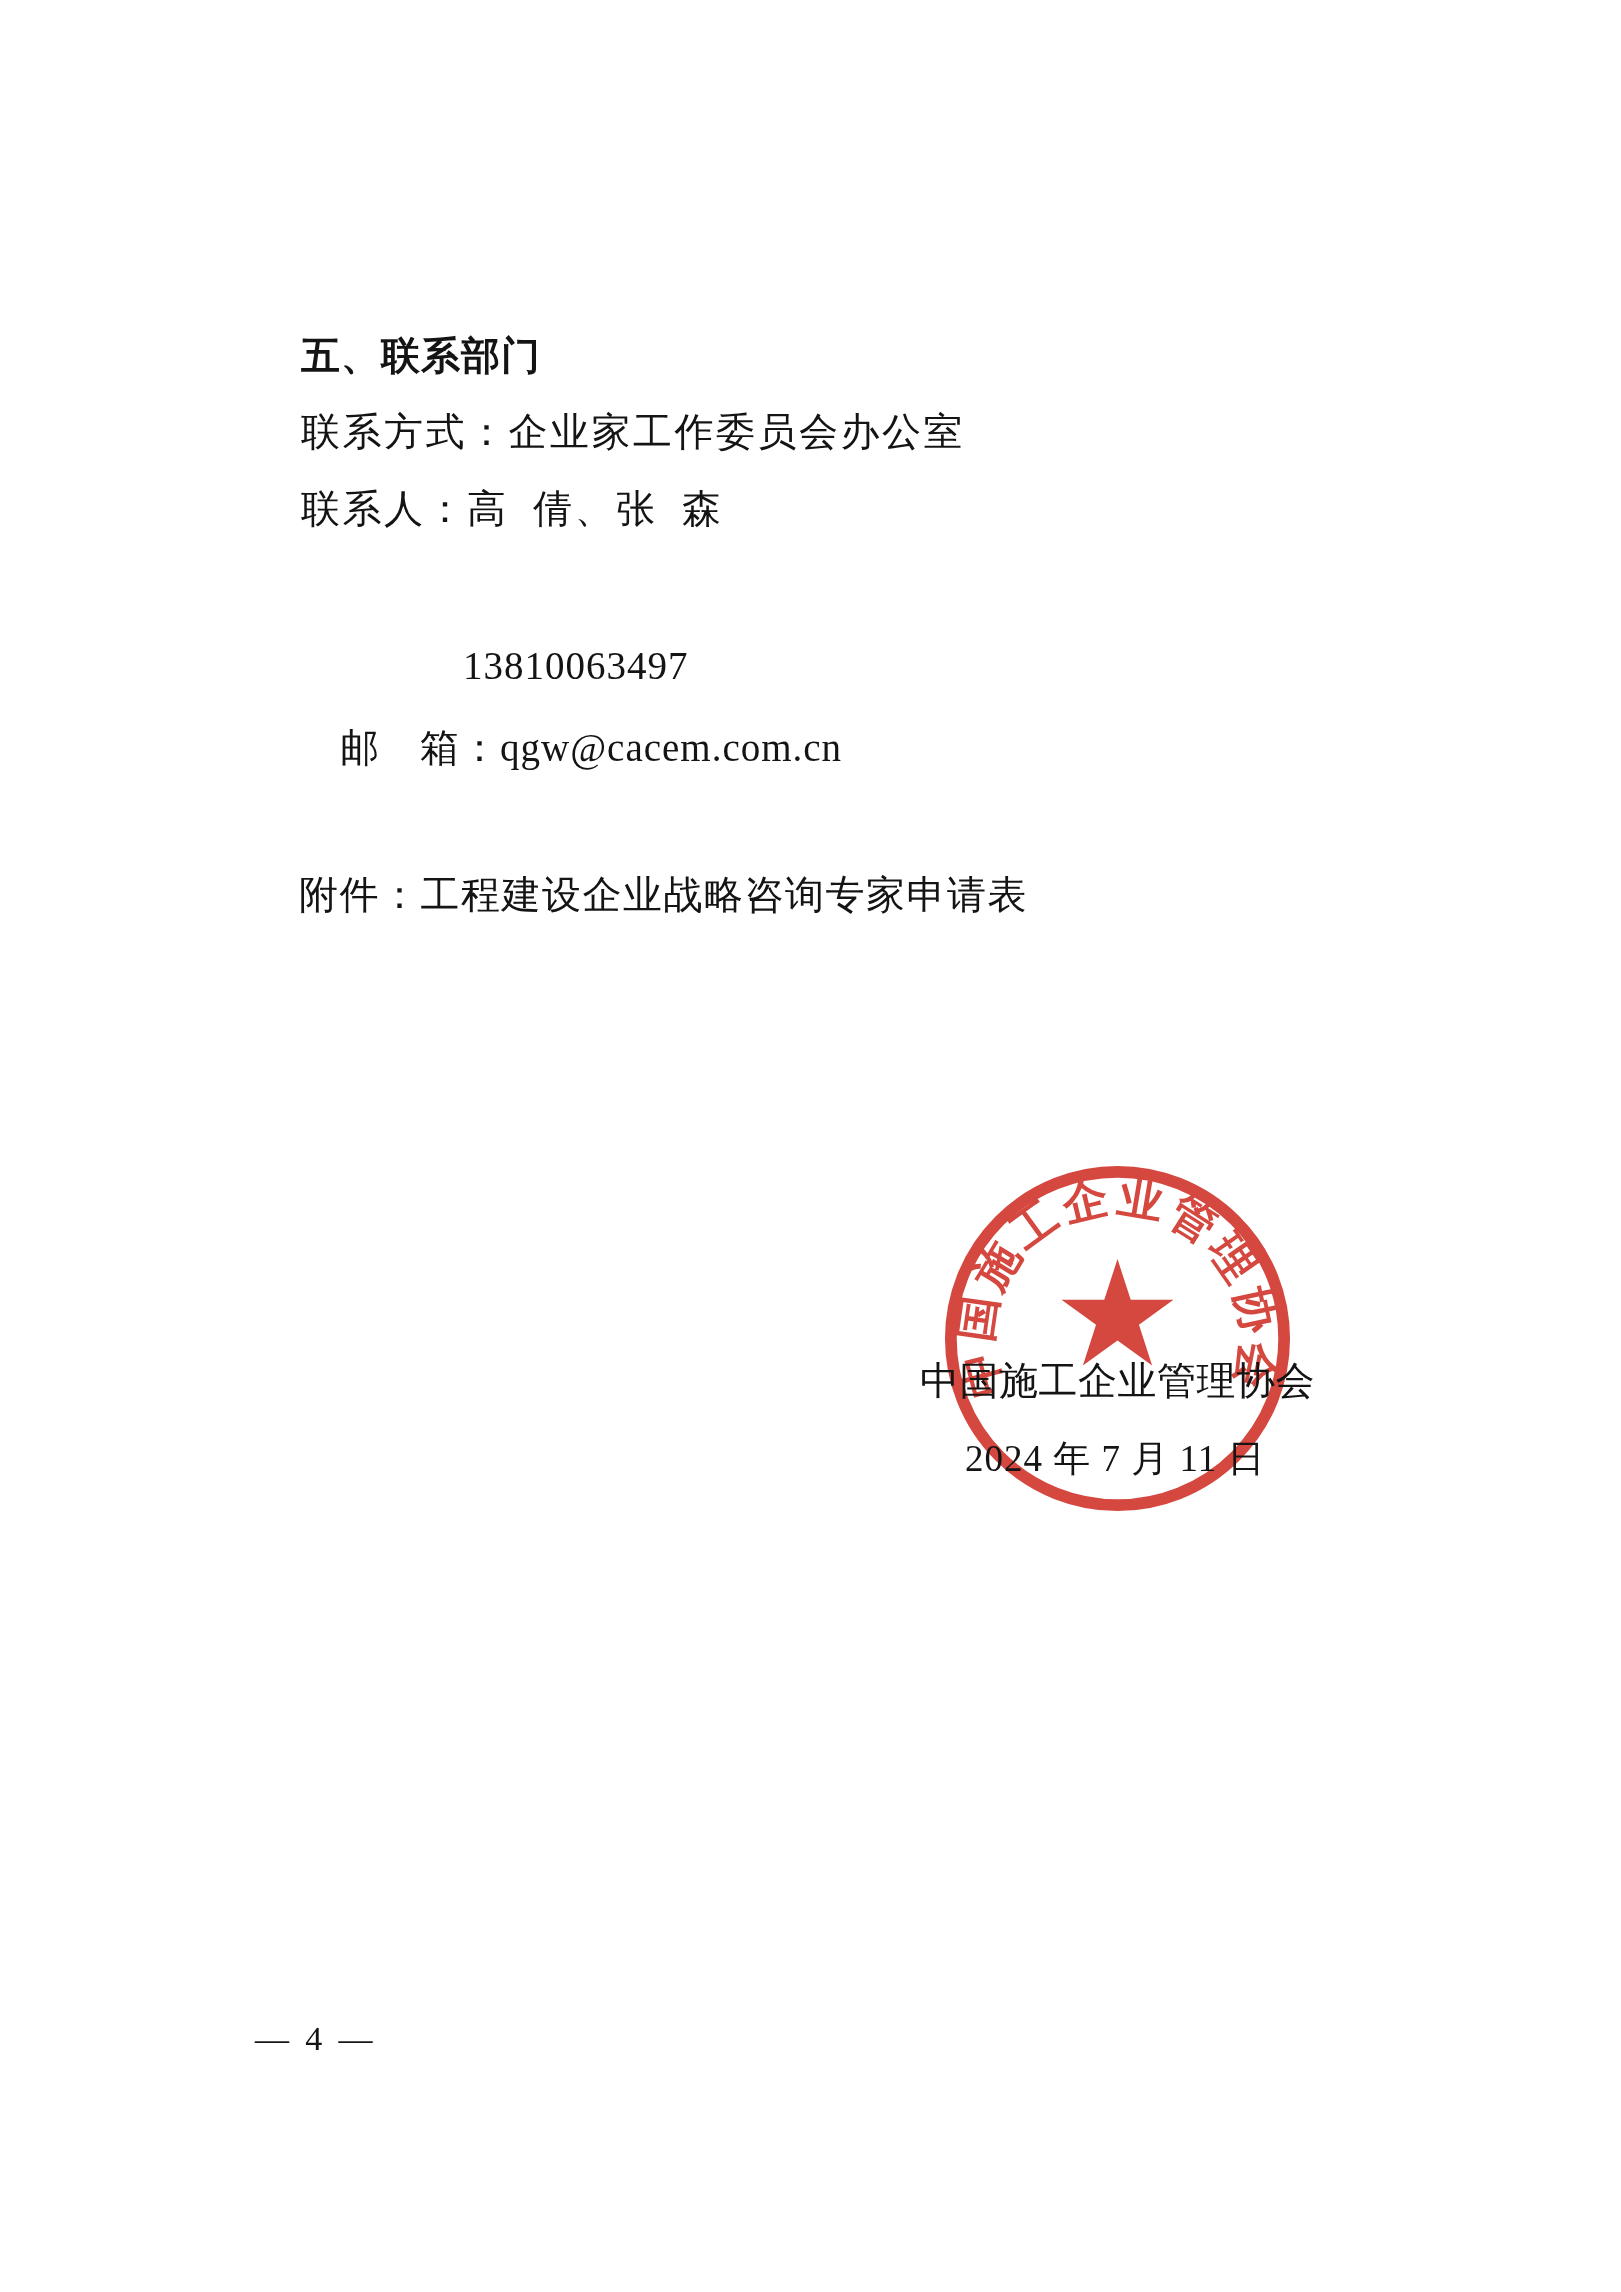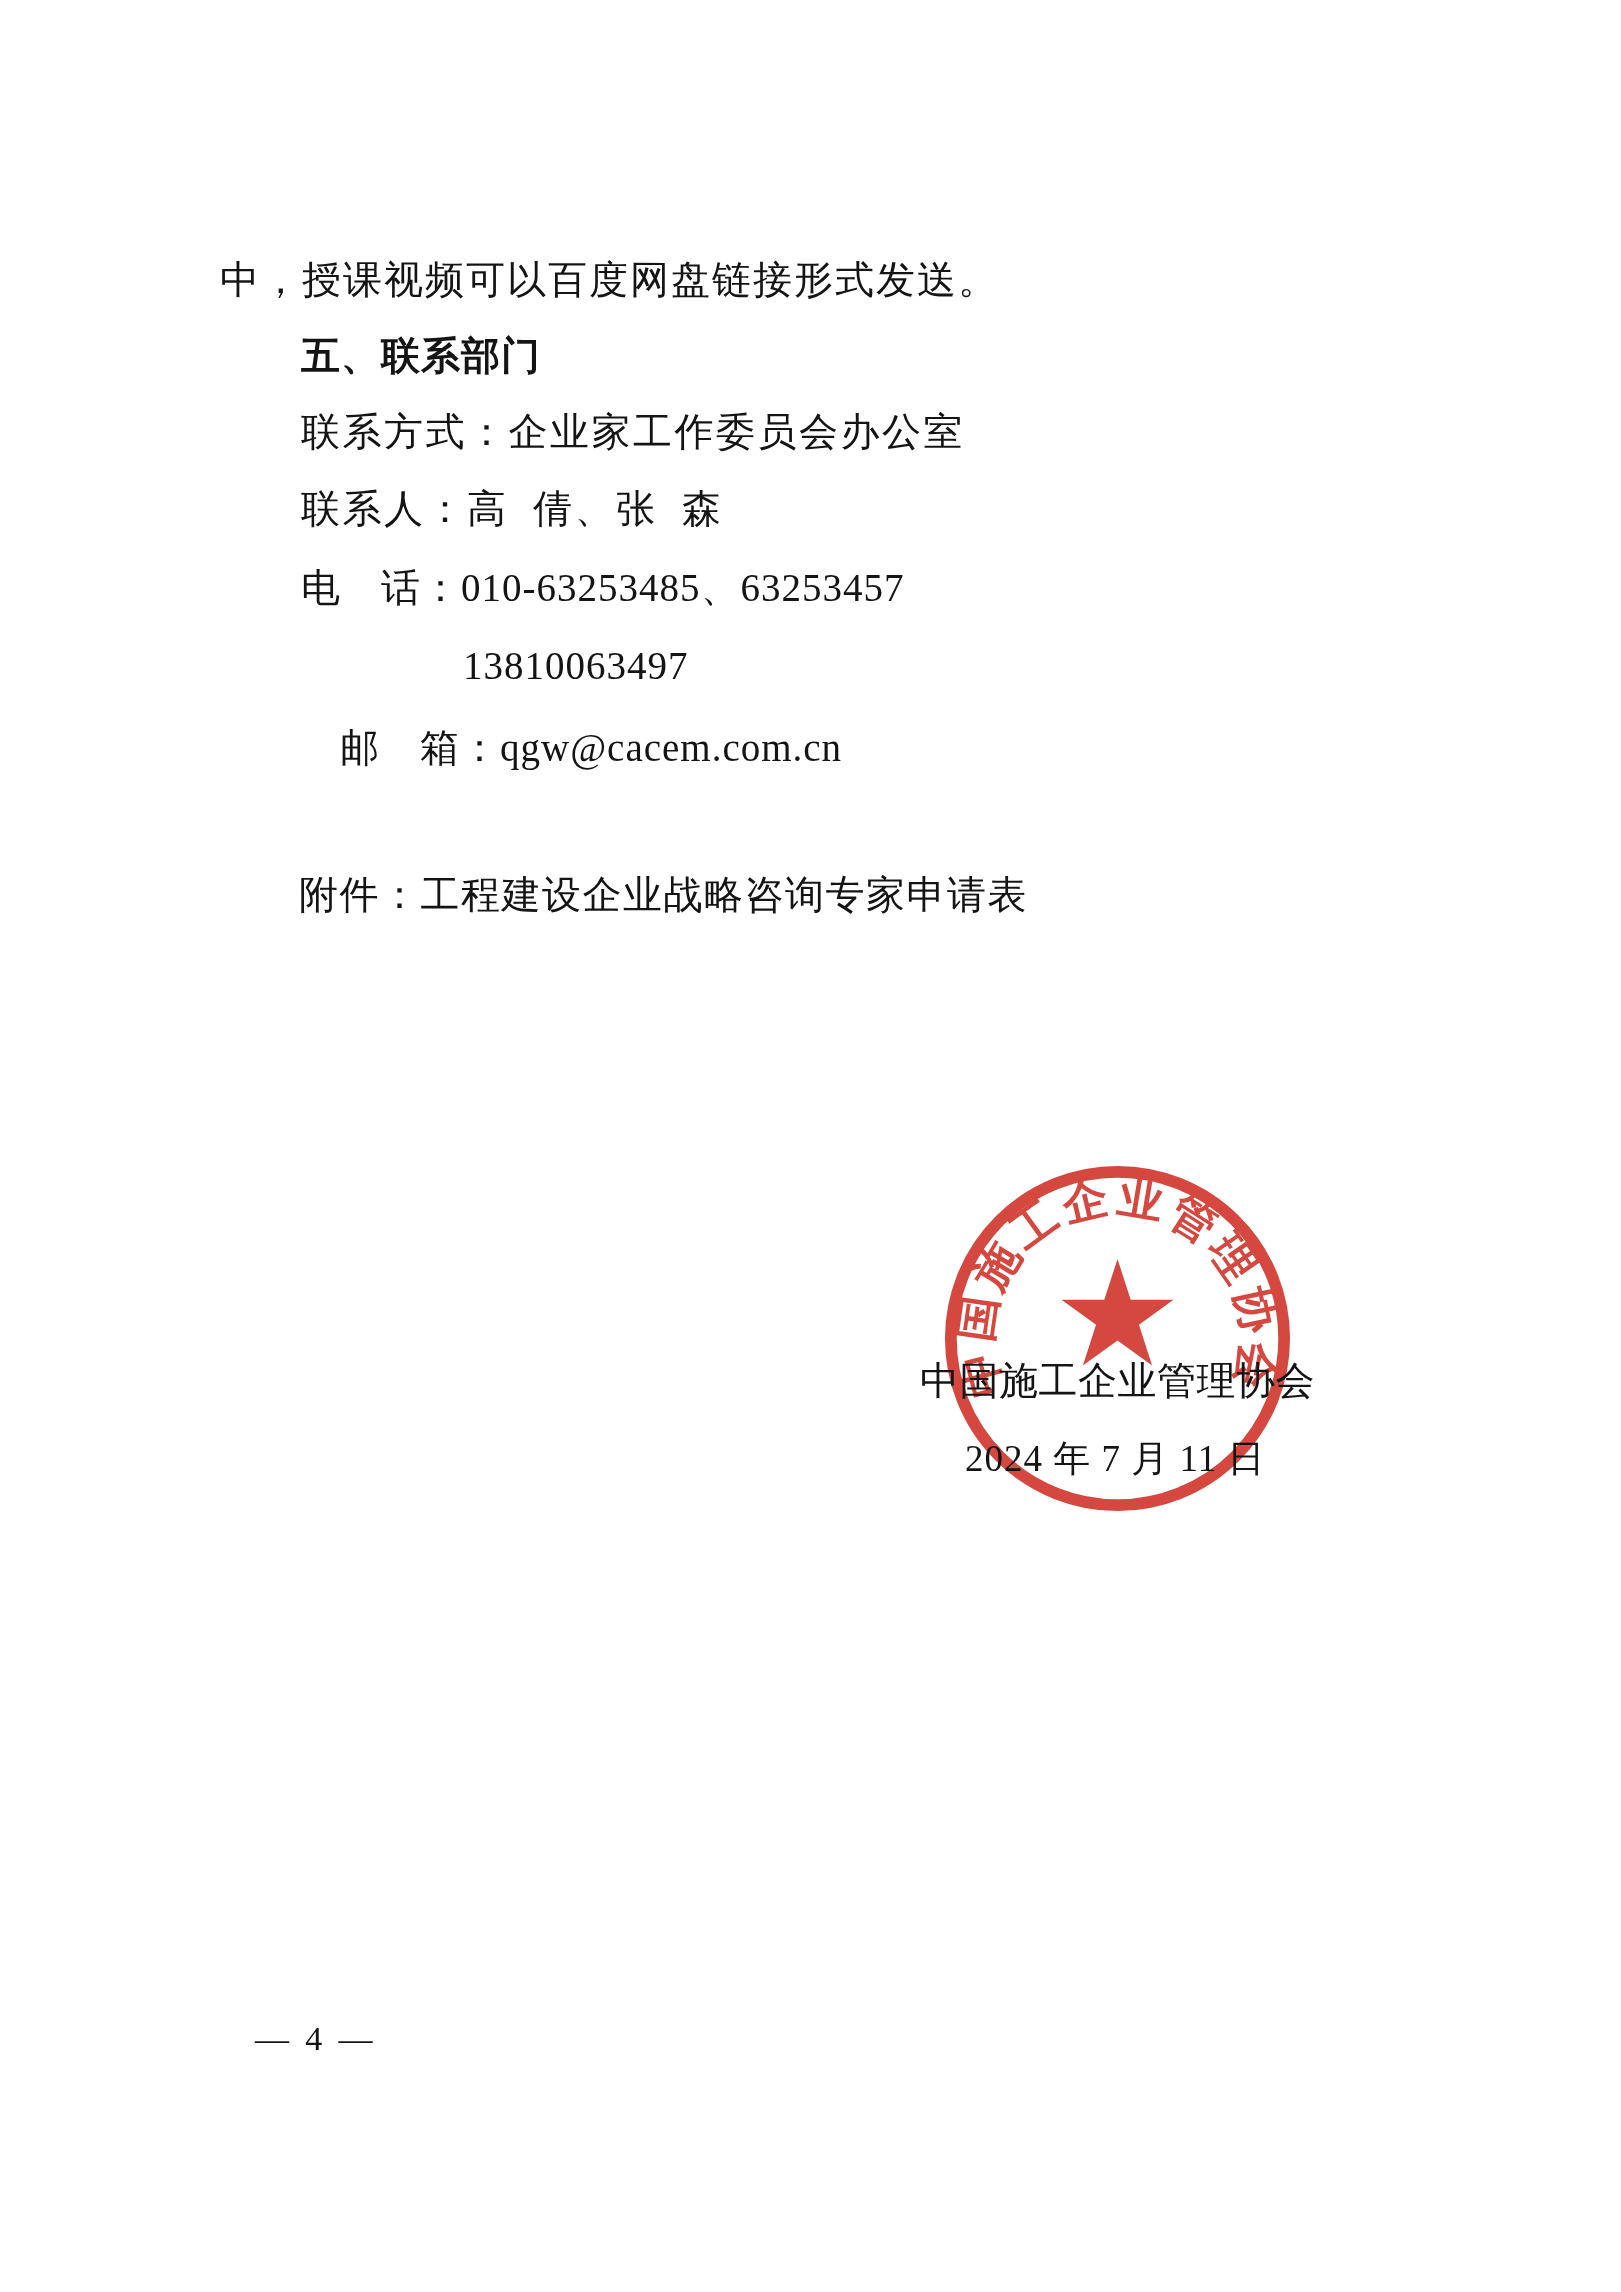--- a/index.html
+++ b/index.html
@@ -67,29 +67,27 @@
 
     <circle data-name="seal-ring" cx="178" cy="178" r="170" fill="none" stroke-width="12" stroke="#cf2f26"></circle>
 
     <polygon data-name="star-icon" points="178,97 191.5,138.4 235.1,138.5 199.9,164.1 213.3,205.5 178,180 142.7,205.5 156.1,164.1 120.9,138.5 164.5,138.4" fill="#cf2f26"></polygon>
 
     <text class="seal-text" data-name="seal-arc-text" font-size="46" fill="#cf2f26">
       <textPath href="#sealArc" startOffset="0" textLength="505" lengthAdjust="spacing">中国施工企业管理协会</textPath>
     </text>
   </svg>
 
-  <div class="line" data-name="body-line-continuation">中，授课视频可以百度网盘链接形式发送。</div>
 
   <div class="line" data-name="section-heading">五、联系部门</div>
 
   <div class="line" data-name="contact-department-line">联系方式：企业家工作委员会办公室</div>
 
   <div class="line" data-name="contact-person-line">联系人：高  倩、张  森</div>
 
-  <div class="line" data-name="phone-line-1">电　话：010-63253485、63253457</div>
 
   <div class="line" data-name="phone-line-2">13810063497</div>
 
   <div class="line" data-name="email-line">邮　箱：qgw@cacem.com.cn</div>
 
   <div class="line" data-name="attachment-line">附件：工程建设企业战略咨询专家申请表</div>
 
   <div class="line" data-name="signature-organization">中国施工企业管理协会</div>
 
   <div class="line" data-name="signature-date">2024 年 7 月 11 日</div>

